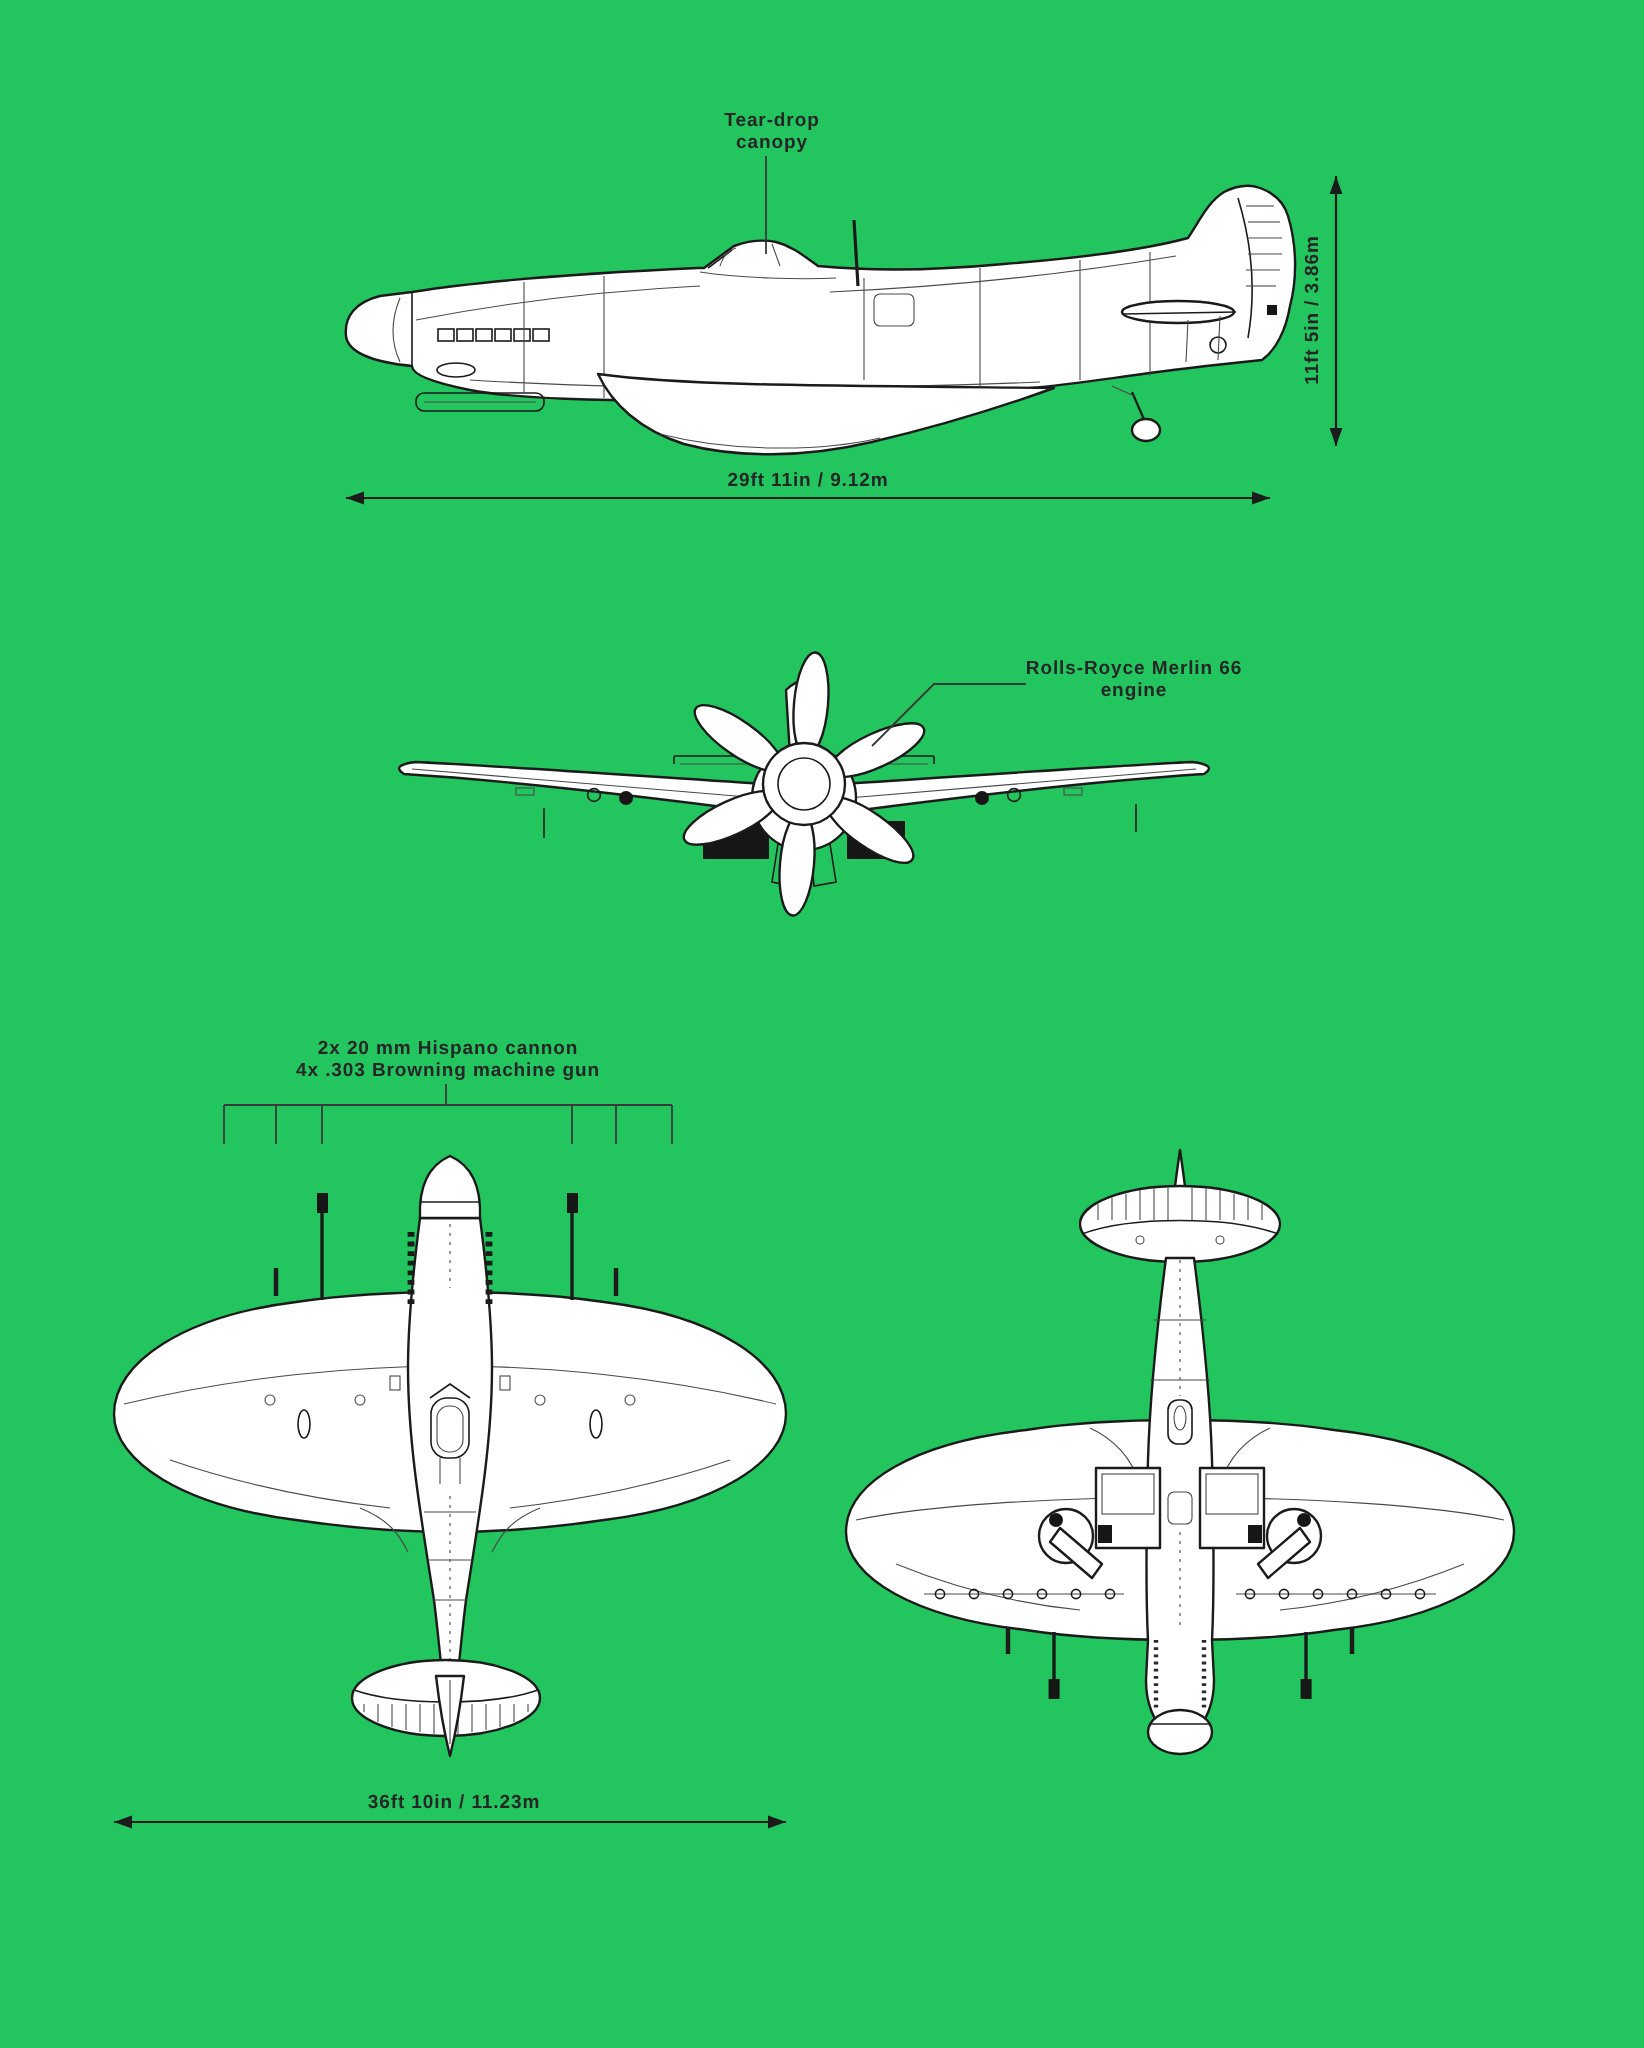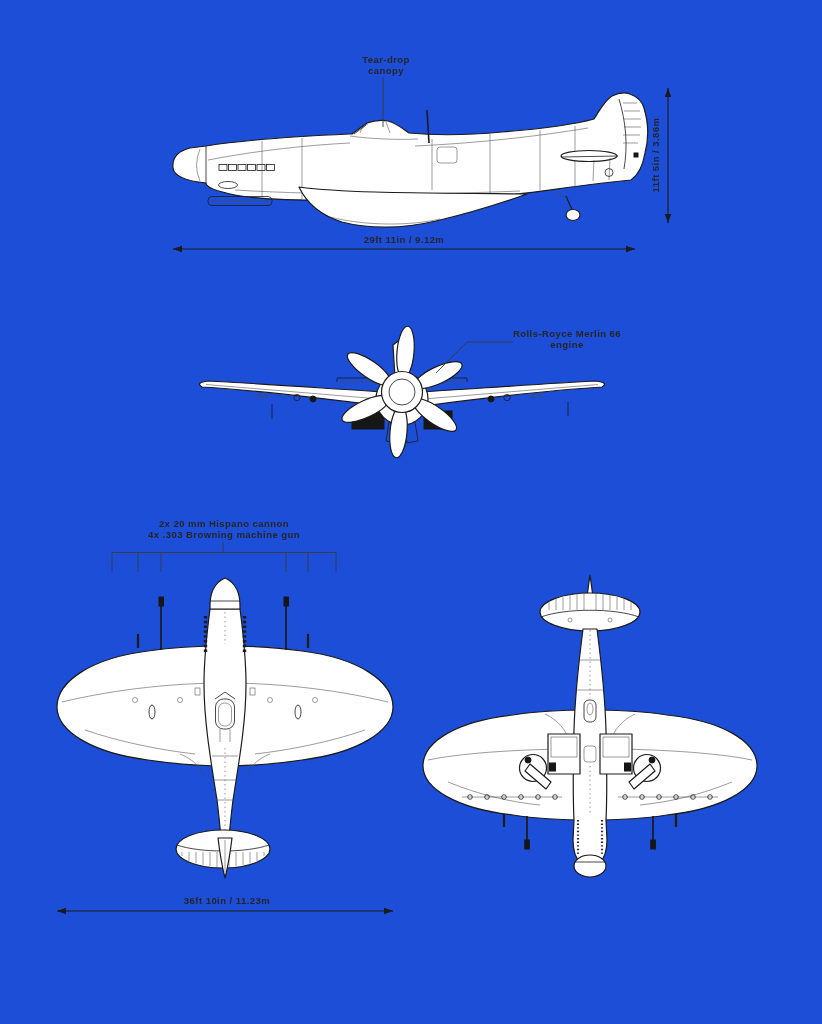--- a/index.html
+++ b/index.html
@@ -1,16 +1,16 @@
 <!DOCTYPE html>
 <html><head>
 <meta charset="utf-8">
 <style>
   html,body{margin:0;padding:0;background:#ffffff;}
-  #page{position:relative;width:822px;height:1024px;background:#1d4ed8;overflow:hidden;
+  #page{position:relative;width:822px;height:1024px;background:#22c55e;overflow:hidden;
         font-family:"Liberation Sans",sans-serif;}
   svg{position:absolute;left:0;top:0;}
   text{font-family:"Liberation Sans",sans-serif;font-size:9.5px;font-weight:bold;
        letter-spacing:0.45px;fill:#262626;}
   .outline{fill:#ffffff;stroke:#1b1b1b;stroke-width:1.2;stroke-linejoin:round;}
   .thin{fill:none;stroke:#1b1b1b;stroke-width:0.8;}
   .lite{fill:none;stroke:#4a4a4a;stroke-width:0.55;}
   .leader{fill:none;stroke:#3a3a3a;stroke-width:0.9;}
   .dim{fill:none;stroke:#1b1b1b;stroke-width:1.1;}
   .ah{fill:#1b1b1b;stroke:none;}

